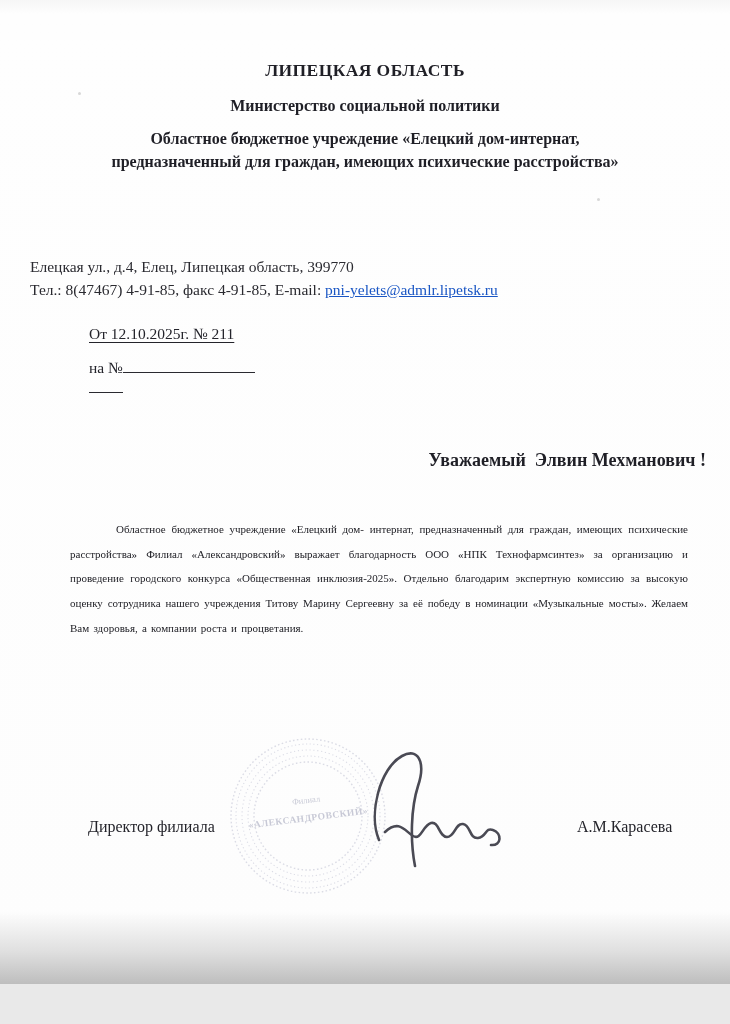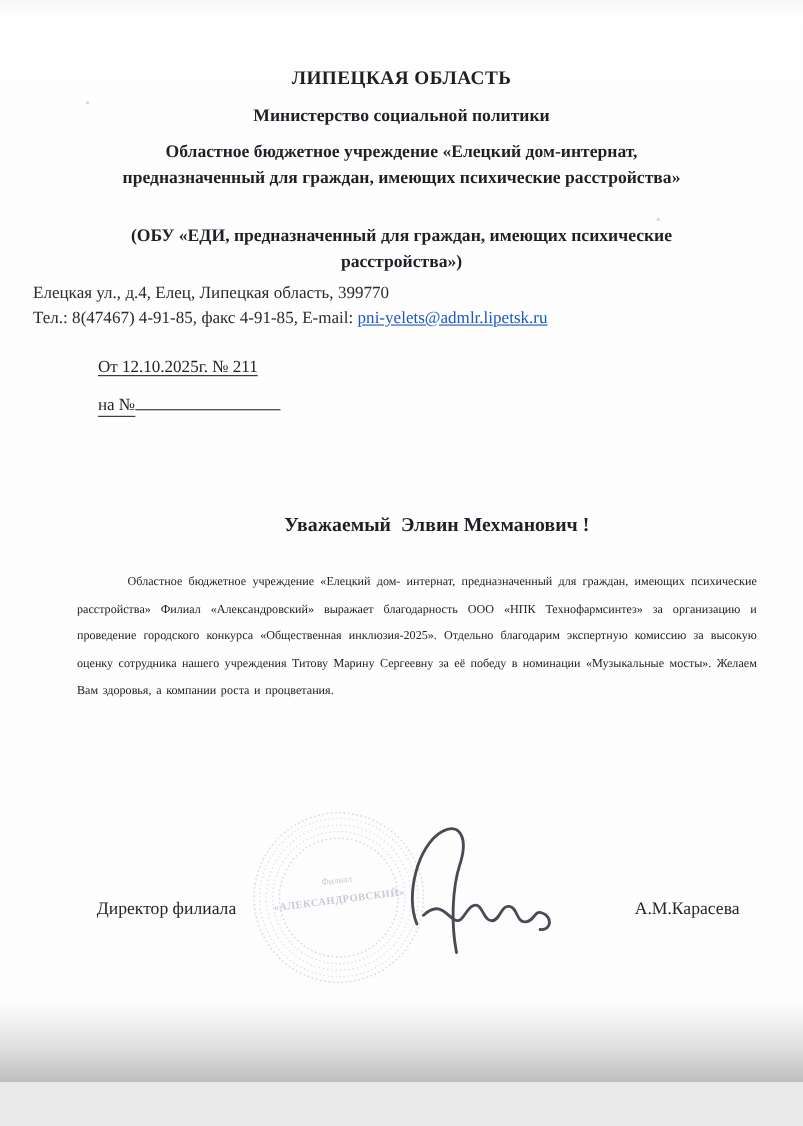--- a/index.html
+++ b/index.html
@@ -17,22 +17,22 @@
   .ministry{top:97px;font-size:16px;}
   .orgname{top:127px;font-size:16px;line-height:23px;}
   .orgshort{top:203px;font-size:16px;line-height:23.5px;}
   .addr{position:absolute;left:30px;right:30px;text-align:left;font-weight:normal;color:#2a2a30;}
   .addr1{top:258px;font-size:15.5px;}
   .addr2{top:281px;font-size:15.5px;}
   .email{color:#1a56c4;text-decoration:underline;cursor:pointer;}
   .ref1{position:absolute;left:89px;top:325px;font-size:15.5px;text-decoration:underline;text-underline-offset:3px;}
   .ref2{position:absolute;left:89px;top:357px;font-size:15.5px;}
   .ref2 .blank{display:inline-block;width:132px;border-bottom:1.3px solid #2a2a30;height:15px;vertical-align:baseline;}
-  .ref2 span.pre{border-bottom:1.3px solid #2a2a30;padding-bottom:1px;}
-  .salut{position:absolute;left:88px;width:618px;top:467px;text-align:center;font-weight:bold;font-size:18px;white-space:pre;color:#1f1f26;}
+  .ref2 span.pre{border-bottom:1.3px solid #2a2a30;padding-bottom:16px;}
+  .salut{position:absolute;left:88px;width:618px;top:450px;text-align:right;font-weight:bold;font-size:18px;white-space:pre;color:#1f1f26;}
   .body-par{
     position:absolute;left:70px;width:618px;top:517px;
     font-size:11px;line-height:24.7px;text-align:justify;text-indent:46px;
     color:#222228;word-spacing:1.5px;
   }
   .signer-title{position:absolute;left:88px;top:818px;font-size:16px;}
   .signer-name{position:absolute;left:577px;top:818px;font-size:16px;}
   .seal{position:absolute;left:228px;top:736px;}
   .sig{position:absolute;left:352px;top:742px;}
   .scan-shadow{
@@ -48,24 +48,20 @@
 <div class="page">
 
   <div class="hdr region">ЛИПЕЦКАЯ ОБЛАСТЬ</div>
   <div class="hdr ministry">Министерство социальной политики</div>
 
   <div class="hdr orgname">
     <div>Областное бюджетное учреждение «Елецкий дом-интернат,</div>
     <div>предназначенный для граждан, имеющих психические расстройства»</div>
   </div>
 
-  <div class="hdr orgshort">
-    <div>(ОБУ «ЕДИ, предназначенный для граждан, имеющих психические</div>
-    <div>расстройства»)</div>
-  </div>
 
   <div class="addr addr1">Елецкая ул., д.4, Елец, Липецкая область, 399770</div>
   <div class="addr addr2"><span>Тел.: 8(47467) 4-91-85, факс 4-91-85, E-mail: </span><span class="email">pni-yelets@admlr.lipetsk.ru</span></div>
 
   <div class="ref1">От 12.10.2025г. № 211</div>
   <div class="ref2"><span class="pre">на №</span><span class="blank"></span></div>
 
   <div class="salut">Уважаемый  Элвин Мехманович !</div>
 
   <div class="body-par">Областное бюджетное учреждение «Елецкий дом- интернат, предназначенный для граждан, имеющих психические расстройства» Филиал «Александровский» выражает благодарность ООО «НПК Технофармсинтез» за организацию и проведение городского конкурса «Общественная инклюзия-2025». Отдельно благодарим экспертную комиссию за высокую оценку сотрудника нашего учреждения Титову Марину Сергеевну за её победу в номинации «Музыкальные мосты». Желаем Вам здоровья, а компании роста и процветания.</div>

